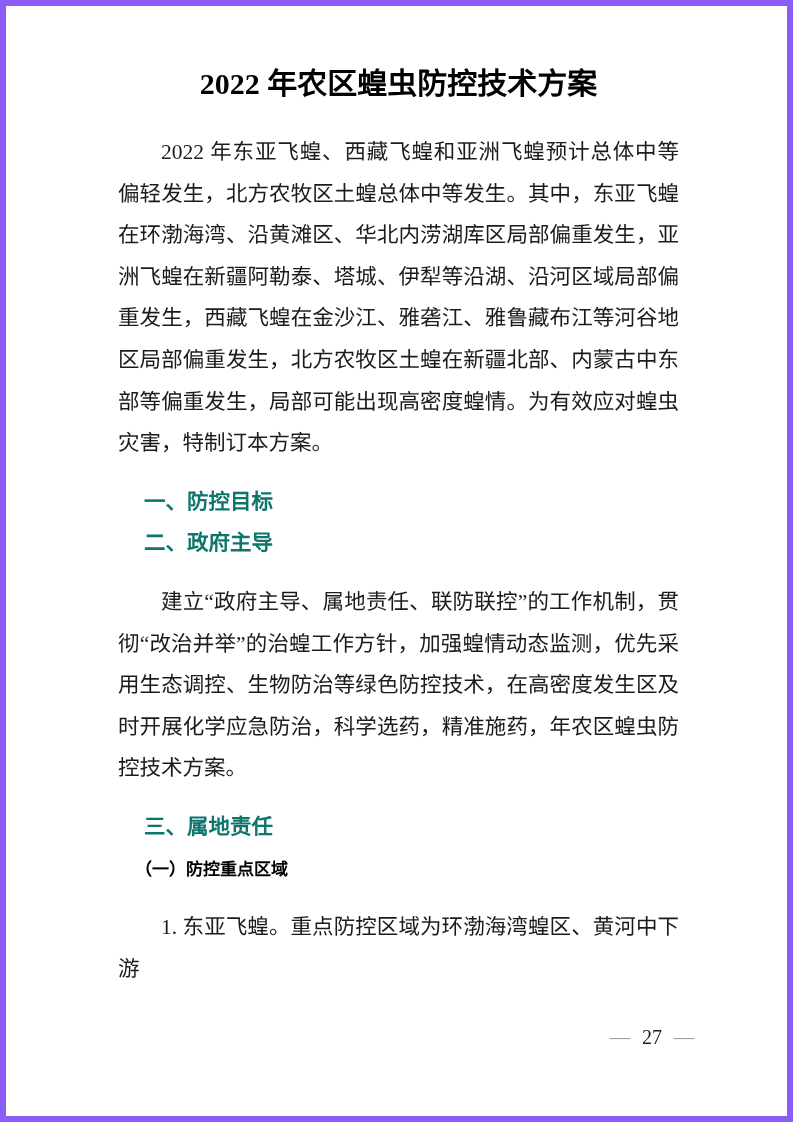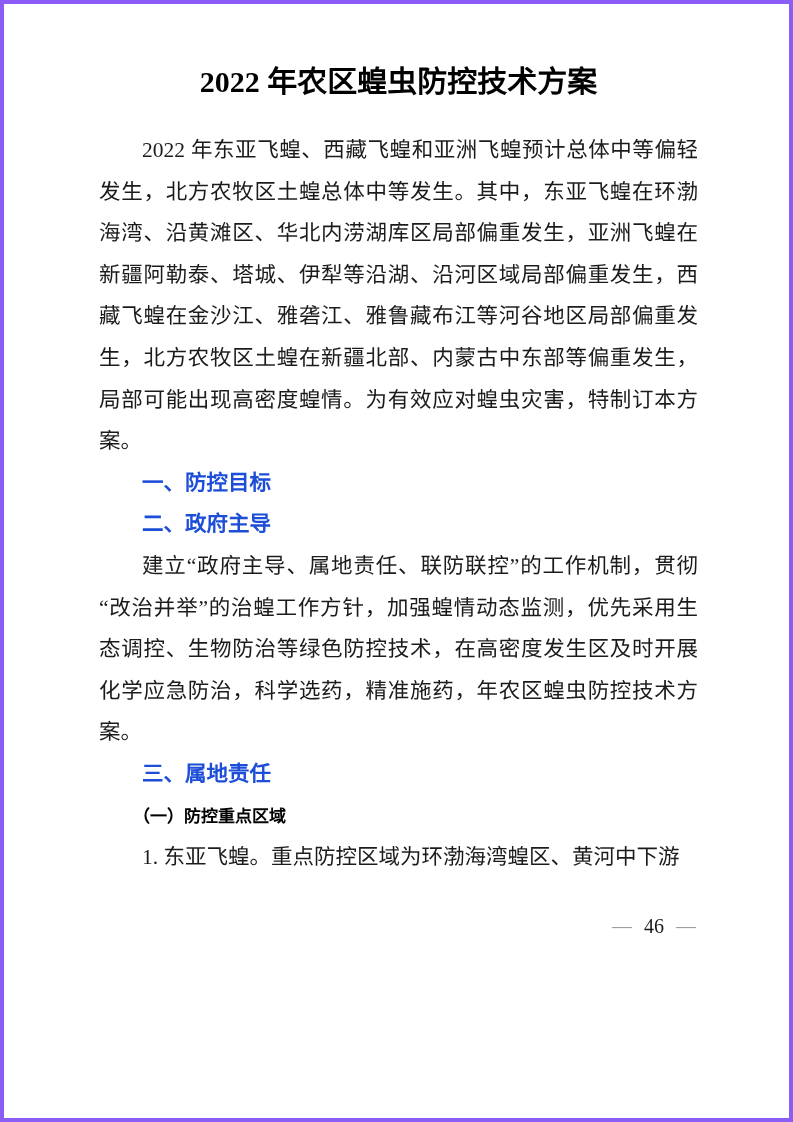--- a/index.html
+++ b/index.html
@@ -5,51 +5,51 @@
   html, body {
     margin: 0;
     padding: 0;
     background: #ffffff;
   }
   .page {
     width: 793px;
     height: 1122px;
     box-sizing: border-box;
     background: #ffffff;
-    border: 4px solid #8b5cf6;
+    border: 6px solid #8b5cf6;
     padding: 56px 91px 0 95px;
     overflow: hidden;
     position: relative;
     font-family: "Liberation Serif", "DejaVu Serif", serif;
     color: #1b1b1b;
   }
   .doc-title {
     margin: 0 0 26px 0;
     font-size: 30px;
     line-height: 44px;
     font-weight: 700;
     text-align: center;
     color: #000000;
     font-family: "Liberation Serif", "DejaVu Serif", serif;
   }
   .body-text {
-    margin: 0;
+    margin: 17px;
     font-size: 21.5px;
     line-height: 41.6px;
     text-align: justify;
     text-indent: 2em;
     color: #1b1b1b;
   }
   .heading-hei {
     margin: 0;
     font-size: 21.5px;
     line-height: 41.6px;
     font-weight: 700;
     padding-left: 2em;
-    color: #1d4ed8;
+    color: #0f766e;
     font-family: "Liberation Sans", "DejaVu Sans", sans-serif;
   }
   .heading-kai {
     margin: 0;
     font-size: 17px;
     line-height: 41.6px;
     font-weight: 700;
     padding-left: 2em;
     color: #000000;
     font-family: "Liberation Serif", "DejaVu Serif", serif;
@@ -90,16 +90,16 @@
 
   <p class="body-text">建立“政府主导、属地责任、联防联控”的工作机制，贯彻“改治并举”的治蝗工作方针，加强蝗情动态监测，优先采用生态调控、生物防治等绿色防控技术，在高密度发生区及时开展化学应急防治，科学选药，精准施药，年农区蝗虫防控技术方案。</p>
 
   <h2 class="heading-hei">三、属地责任</h2>
 
   <h3 class="heading-kai">（一）防控重点区域</h3>
 
   <p class="body-text"><span class="item-lead">1. 东亚飞蝗。</span><span>重点防控区域为环渤海湾蝗区、黄河中下游</span></p>
 
   <div class="page-footer">
-    <span class="dash">—</span><span class="num">46</span><span class="dash">—</span>
+    <span class="dash">—</span><span class="num">27</span><span class="dash">—</span>
   </div>
 
 </div>
 
 </body></html>

